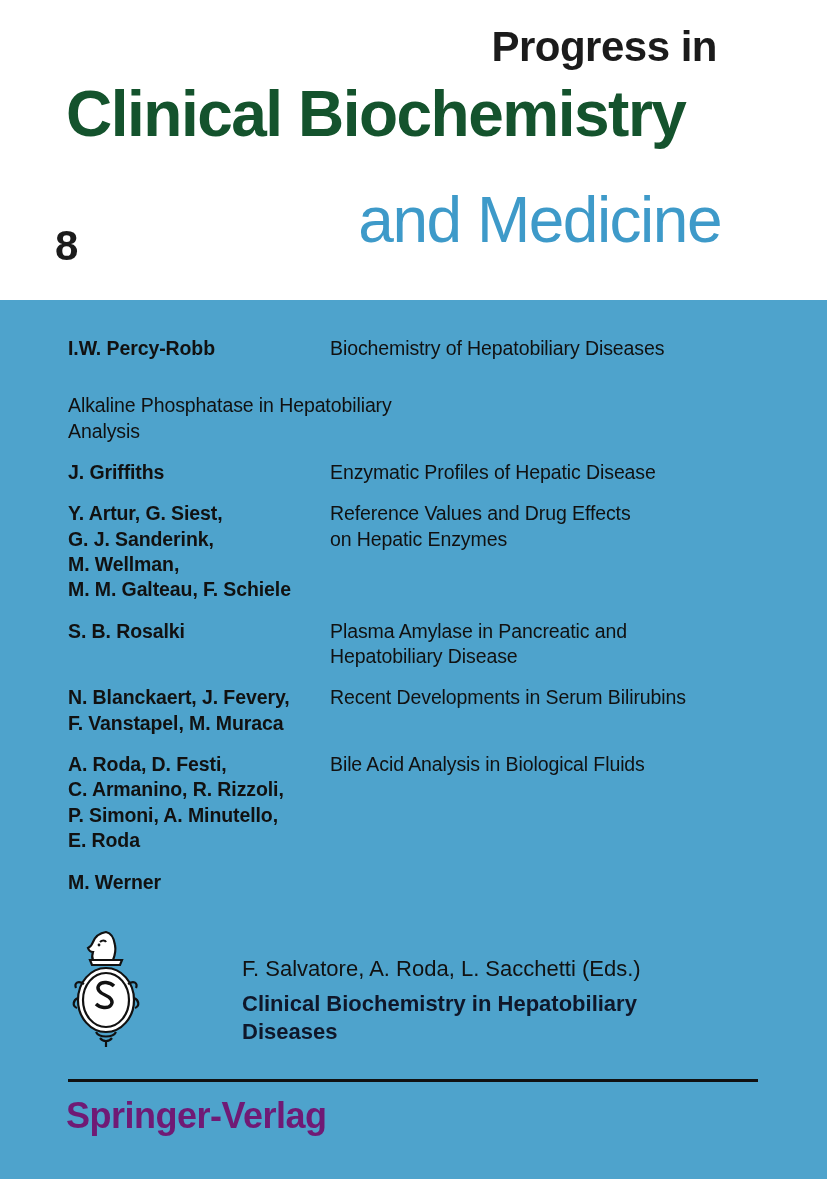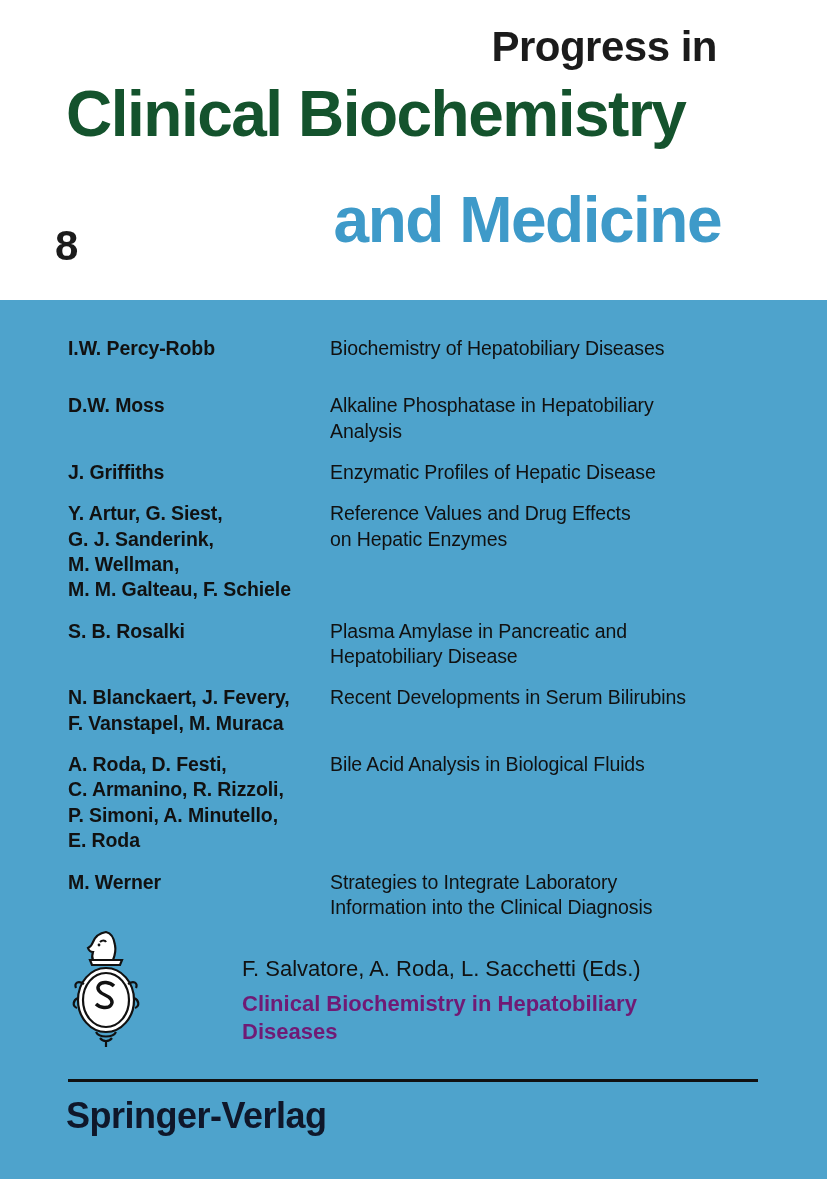--- a/index.html
+++ b/index.html
@@ -51,21 +51,21 @@
     letter-spacing: -1.5px;
     line-height: 1.08;
     text-align: left;
     white-space: nowrap;
   }
   .series-line3 {
     position: absolute;
     right: 44px;
     top: 188px;
     font-size: 64px;
-    font-weight: bold;
+    font-weight: normal;
     color: #3e9ac9;
     letter-spacing: -1.5px;
     line-height: 1.0;
     text-align: right;
     white-space: nowrap;
   }
   .volume-number {
     position: absolute;
     left: 55px;
     top: 222px;
@@ -123,21 +123,21 @@
   .editors {
     font-size: 22px;
     color: #111111;
     line-height: 1.25;
     margin-bottom: 7px;
     white-space: nowrap;
   }
   .book-title {
     font-size: 22px;
     font-weight: bold;
-    color: #701a75;
+    color: #0f172a;
     line-height: 1.28;
     white-space: pre-line;
   }
 
   
   .logo {
     position: absolute;
     left: 66px;
     top: 628px;
     width: 80px;
@@ -152,21 +152,21 @@
     width: 690px;
     height: 3px;
     background: #111111;
   }
   .publisher {
     position: absolute;
     left: 66px;
     top: 795px;
     font-size: 36px;
     font-weight: bold;
-    color: #0f172a;
+    color: #701a75;
     letter-spacing: -0.5px;
   }
 </style>
 </head>
 <body>
 
 <div class="page">
 
   <div class="top-block">
     <div class="series-line1">Progress in</div>
@@ -181,21 +181,20 @@
 
       <div class="entry">
         <div class="authors">I.W. Percy-Robb</div>
         <div class="title">Biochemistry of Hepatobiliary Diseases</div>
       </div>
 
       <div class="entry">
       </div>
 
       <div class="entry">
-        <div class="authors">D.W. Moss</div>
         <div class="title">Alkaline Phosphatase in Hepatobiliary
 Analysis</div>
       </div>
 
       <div class="entry">
         <div class="authors">J. Griffiths</div>
         <div class="title">Enzymatic Profiles of Hepatic Disease</div>
       </div>
 
       <div class="entry">
@@ -222,22 +221,20 @@
       <div class="entry">
         <div class="authors">A. Roda, D. Festi,
 C. Armanino, R. Rizzoli,
 P. Simoni, A. Minutello,
 E. Roda</div>
         <div class="title">Bile Acid Analysis in Biological Fluids</div>
       </div>
 
       <div class="entry">
         <div class="authors">M. Werner</div>
-        <div class="title">Strategies to Integrate Laboratory
-Information into the Clinical Diagnosis</div>
       </div>
 
     </div>
 
     <div class="logo">
       <svg viewBox="0 0 80 122" width="80" height="122" aria-hidden="true">
         <g fill="none" stroke="#111111" stroke-width="2.2">
 
           <path d="M40 4 c-6 1 -11 5 -13 10 c-1 3 -3 5 -5 6 c1 3 3 4 5 4 c-1 3 -1 6 0 8 l20 0 c2 -5 3 -10 2 -15 c-1 -7 -4 -12 -9 -13 z" fill="#ffffff"></path>
           <path d="M34 14 c2 -2 5 -2 6 0"></path>

